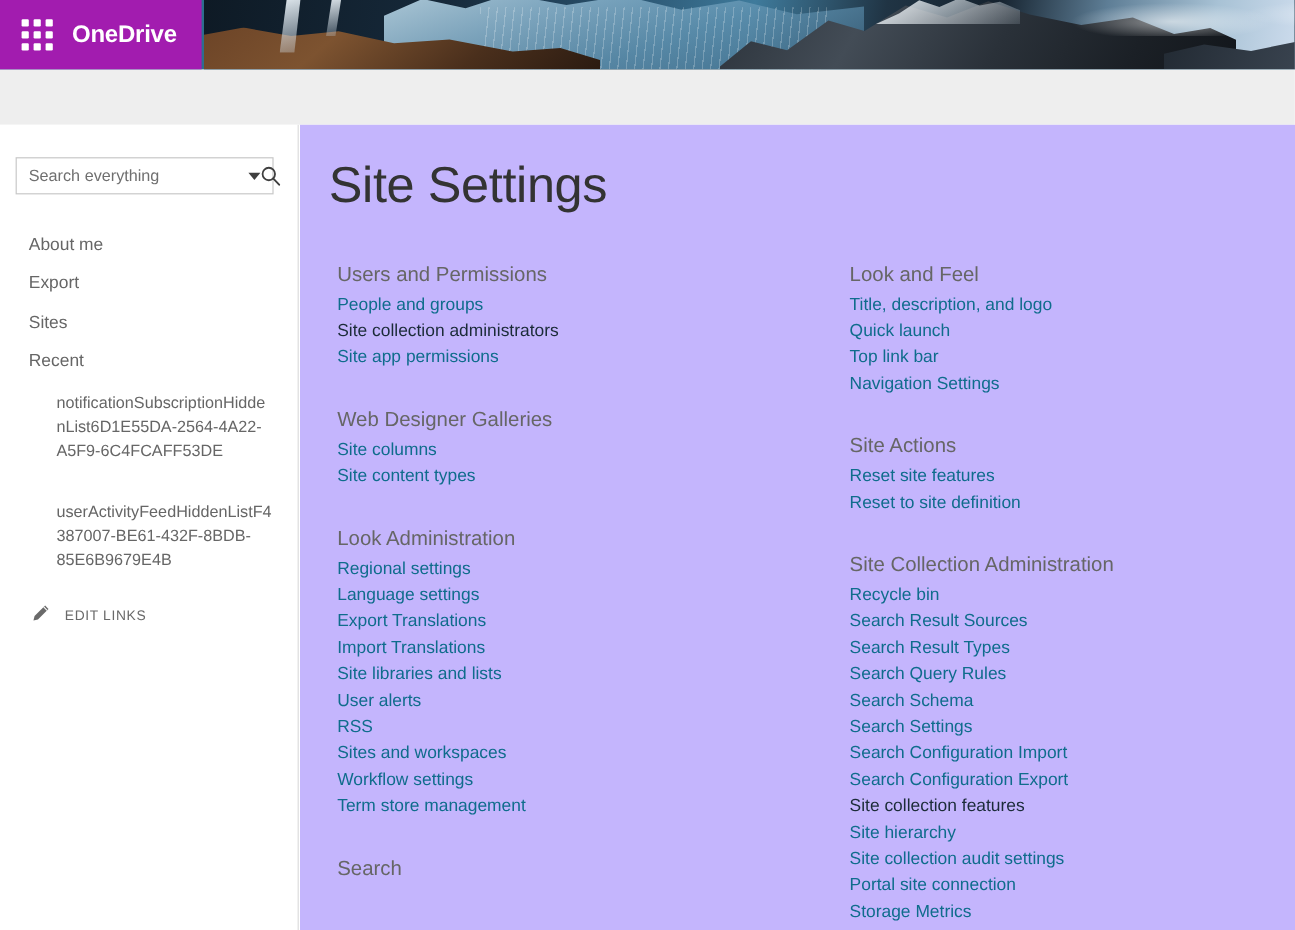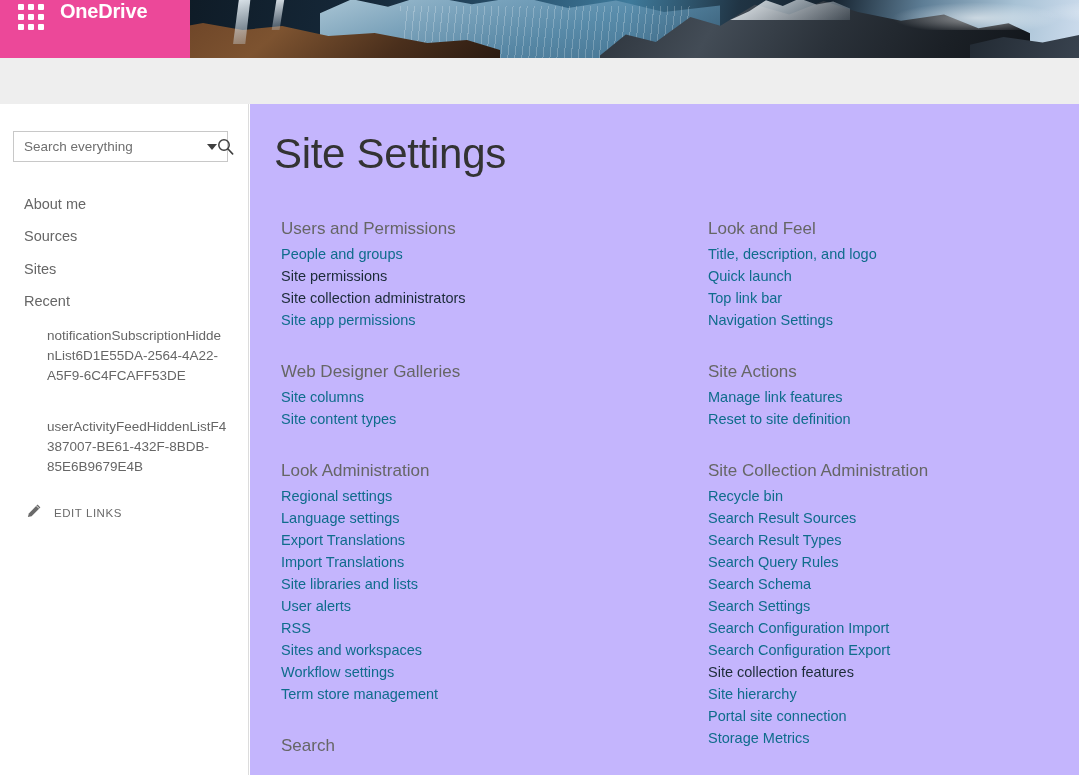--- a/index.html
+++ b/index.html
@@ -15,24 +15,24 @@
 
   
   #suitebar {
     position: absolute; top: 0; left: 0;
     width: 1079px; height: 58px;
     background: #2d6e8e;
     overflow: hidden;
   }
   #suitebar-left {
     position: absolute; top: 0; left: 0;
-    width: 190px; height: 58px;
-    background: #ec4899;
+    width: 168px; height: 58px;
+    background: #a21caf;
     z-index: 4;
-    display: flex; 
+    display: flex; align-items: center;
   }
   
   #waffle {
     width: 34px; height: 34px;
     margin-left: 14px;
     display: grid;
     grid-template-columns: repeat(3, 6px);
     grid-template-rows: repeat(3, 6px);
     gap: 4px;
     align-content: center; justify-content: center;
@@ -317,21 +317,21 @@
       </div>
       <div id="search-go">
         <svg width="17" height="17" viewBox="0 0 17 17" aria-hidden="true">
           <circle cx="7" cy="7" r="5.2" fill="none" stroke="#3f3f3f" stroke-width="1.5"></circle>
           <line x1="10.8" y1="10.8" x2="15.6" y2="15.9" stroke="#3f3f3f" stroke-width="1.6" stroke-linecap="round"></line>
         </svg>
       </div>
     </div>
 
     <div class="nav-link" id="nav-about">About me</div>
-    <div class="nav-link" id="nav-people">Sources</div>
+    <div class="nav-link" id="nav-people">Export</div>
     <div class="nav-link" id="nav-apps">Sites</div>
     <div class="nav-link" id="nav-recent">Recent</div>
 
     <div class="recent-item" id="recent-1">notificationSubscriptionHiddenList6D1E55DA-2564-4A22-A5F9-6C4FCAFF53DE</div>
     <div class="recent-item" id="recent-2">userActivityFeedHiddenListF4387007-BE61-432F-8BDB-85E6B9679E4B</div>
 
     <div id="editlinks">
       <span>
         <svg width="16" height="16" viewBox="0 0 16 16" aria-hidden="true">
           <path d="M11.6 1.6 14.4 4.4 5.6 13.2 1.9 14.1 2.8 10.4Z" fill="#6a6a6a"></path>
@@ -345,21 +345,20 @@
 
   <div id="main">
 
     <div id="page-title">Site Settings</div>
 
     <div class="col" id="col-left">
         <div class="group">
           <div class="group-heading">Users and Permissions</div>
           <ul class="group-links">
             <li><a>People and groups</a></li>
-            <li><a class="visited">Site permissions</a></li>
             <li><a class="visited">Site collection administrators</a></li>
             <li><a>Site app permissions</a></li>
           </ul>
         </div>
         <div class="group">
           <div class="group-heading">Web Designer Galleries</div>
           <ul class="group-links">
             <li><a>Site columns</a></li>
             <li><a>Site content types</a></li>
           </ul>
@@ -390,37 +389,38 @@
           <ul class="group-links">
             <li><a>Title, description, and logo</a></li>
             <li><a>Quick launch</a></li>
             <li><a>Top link bar</a></li>
             <li><a>Navigation Settings</a></li>
           </ul>
         </div>
         <div class="group">
           <div class="group-heading">Site Actions</div>
           <ul class="group-links">
-            <li><a>Manage link features</a></li>
+            <li><a>Reset site features</a></li>
             <li><a>Reset to site definition</a></li>
           </ul>
         </div>
         <div class="group">
           <div class="group-heading">Site Collection Administration</div>
           <ul class="group-links">
             <li><a>Recycle bin</a></li>
             <li><a>Search Result Sources</a></li>
             <li><a>Search Result Types</a></li>
             <li><a>Search Query Rules</a></li>
             <li><a>Search Schema</a></li>
             <li><a>Search Settings</a></li>
             <li><a>Search Configuration Import</a></li>
             <li><a>Search Configuration Export</a></li>
             <li><a class="visited">Site collection features</a></li>
             <li><a>Site hierarchy</a></li>
+            <li><a>Site collection audit settings</a></li>
             <li><a>Portal site connection</a></li>
             <li><a>Storage Metrics</a></li>
           </ul>
         </div>
       </div>
 
   </div>
 
 </div>
 

